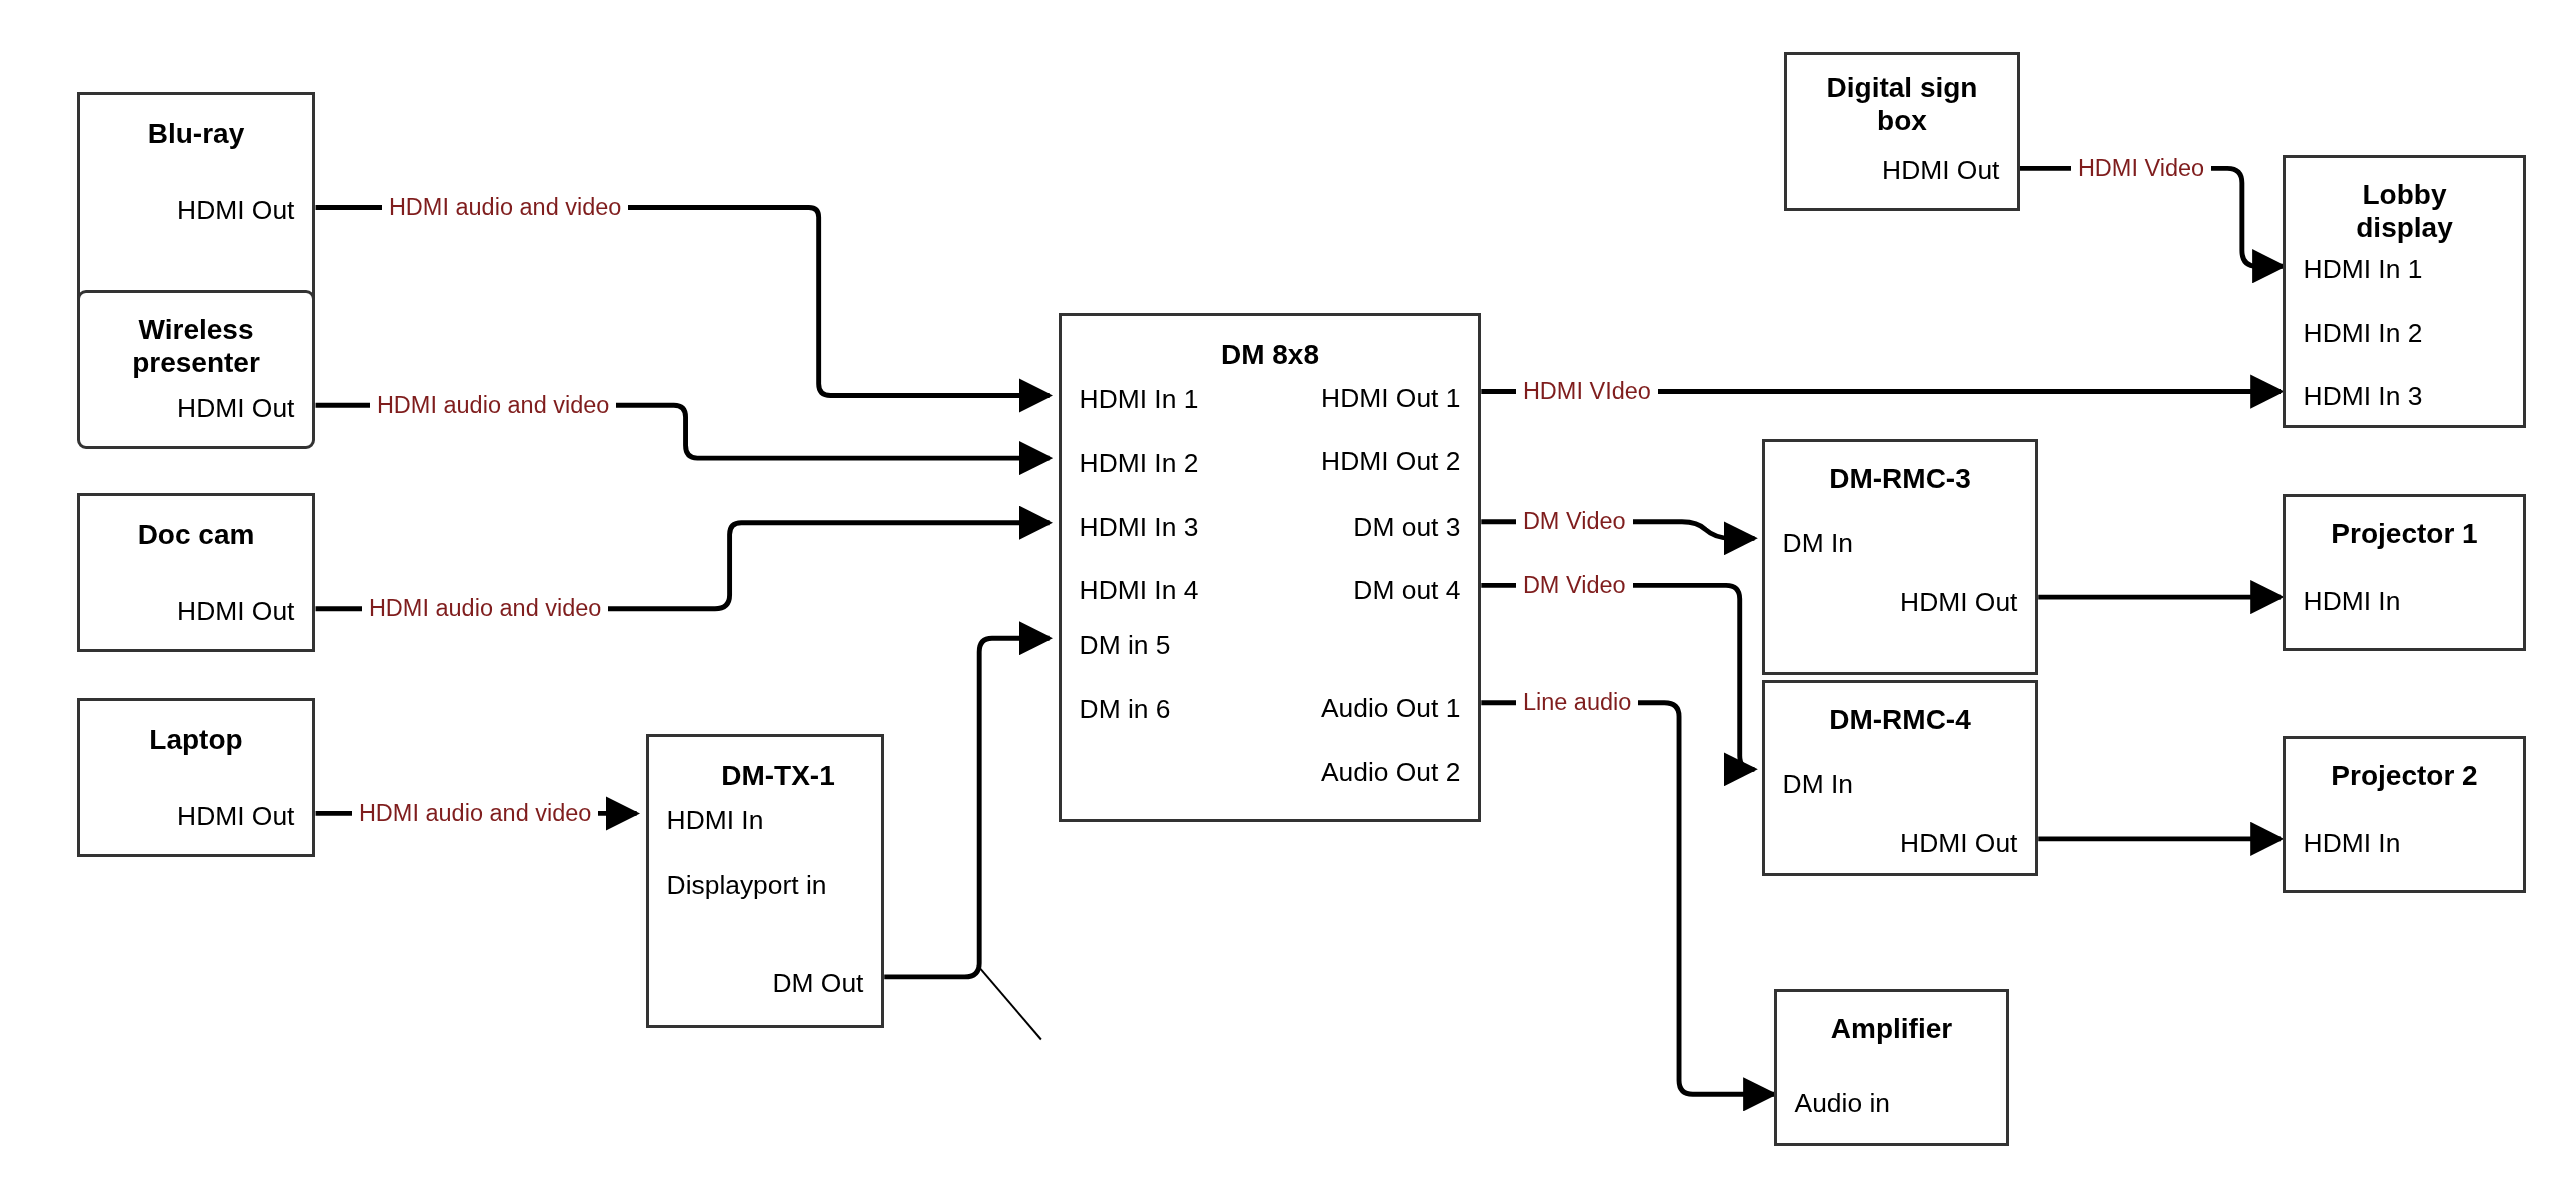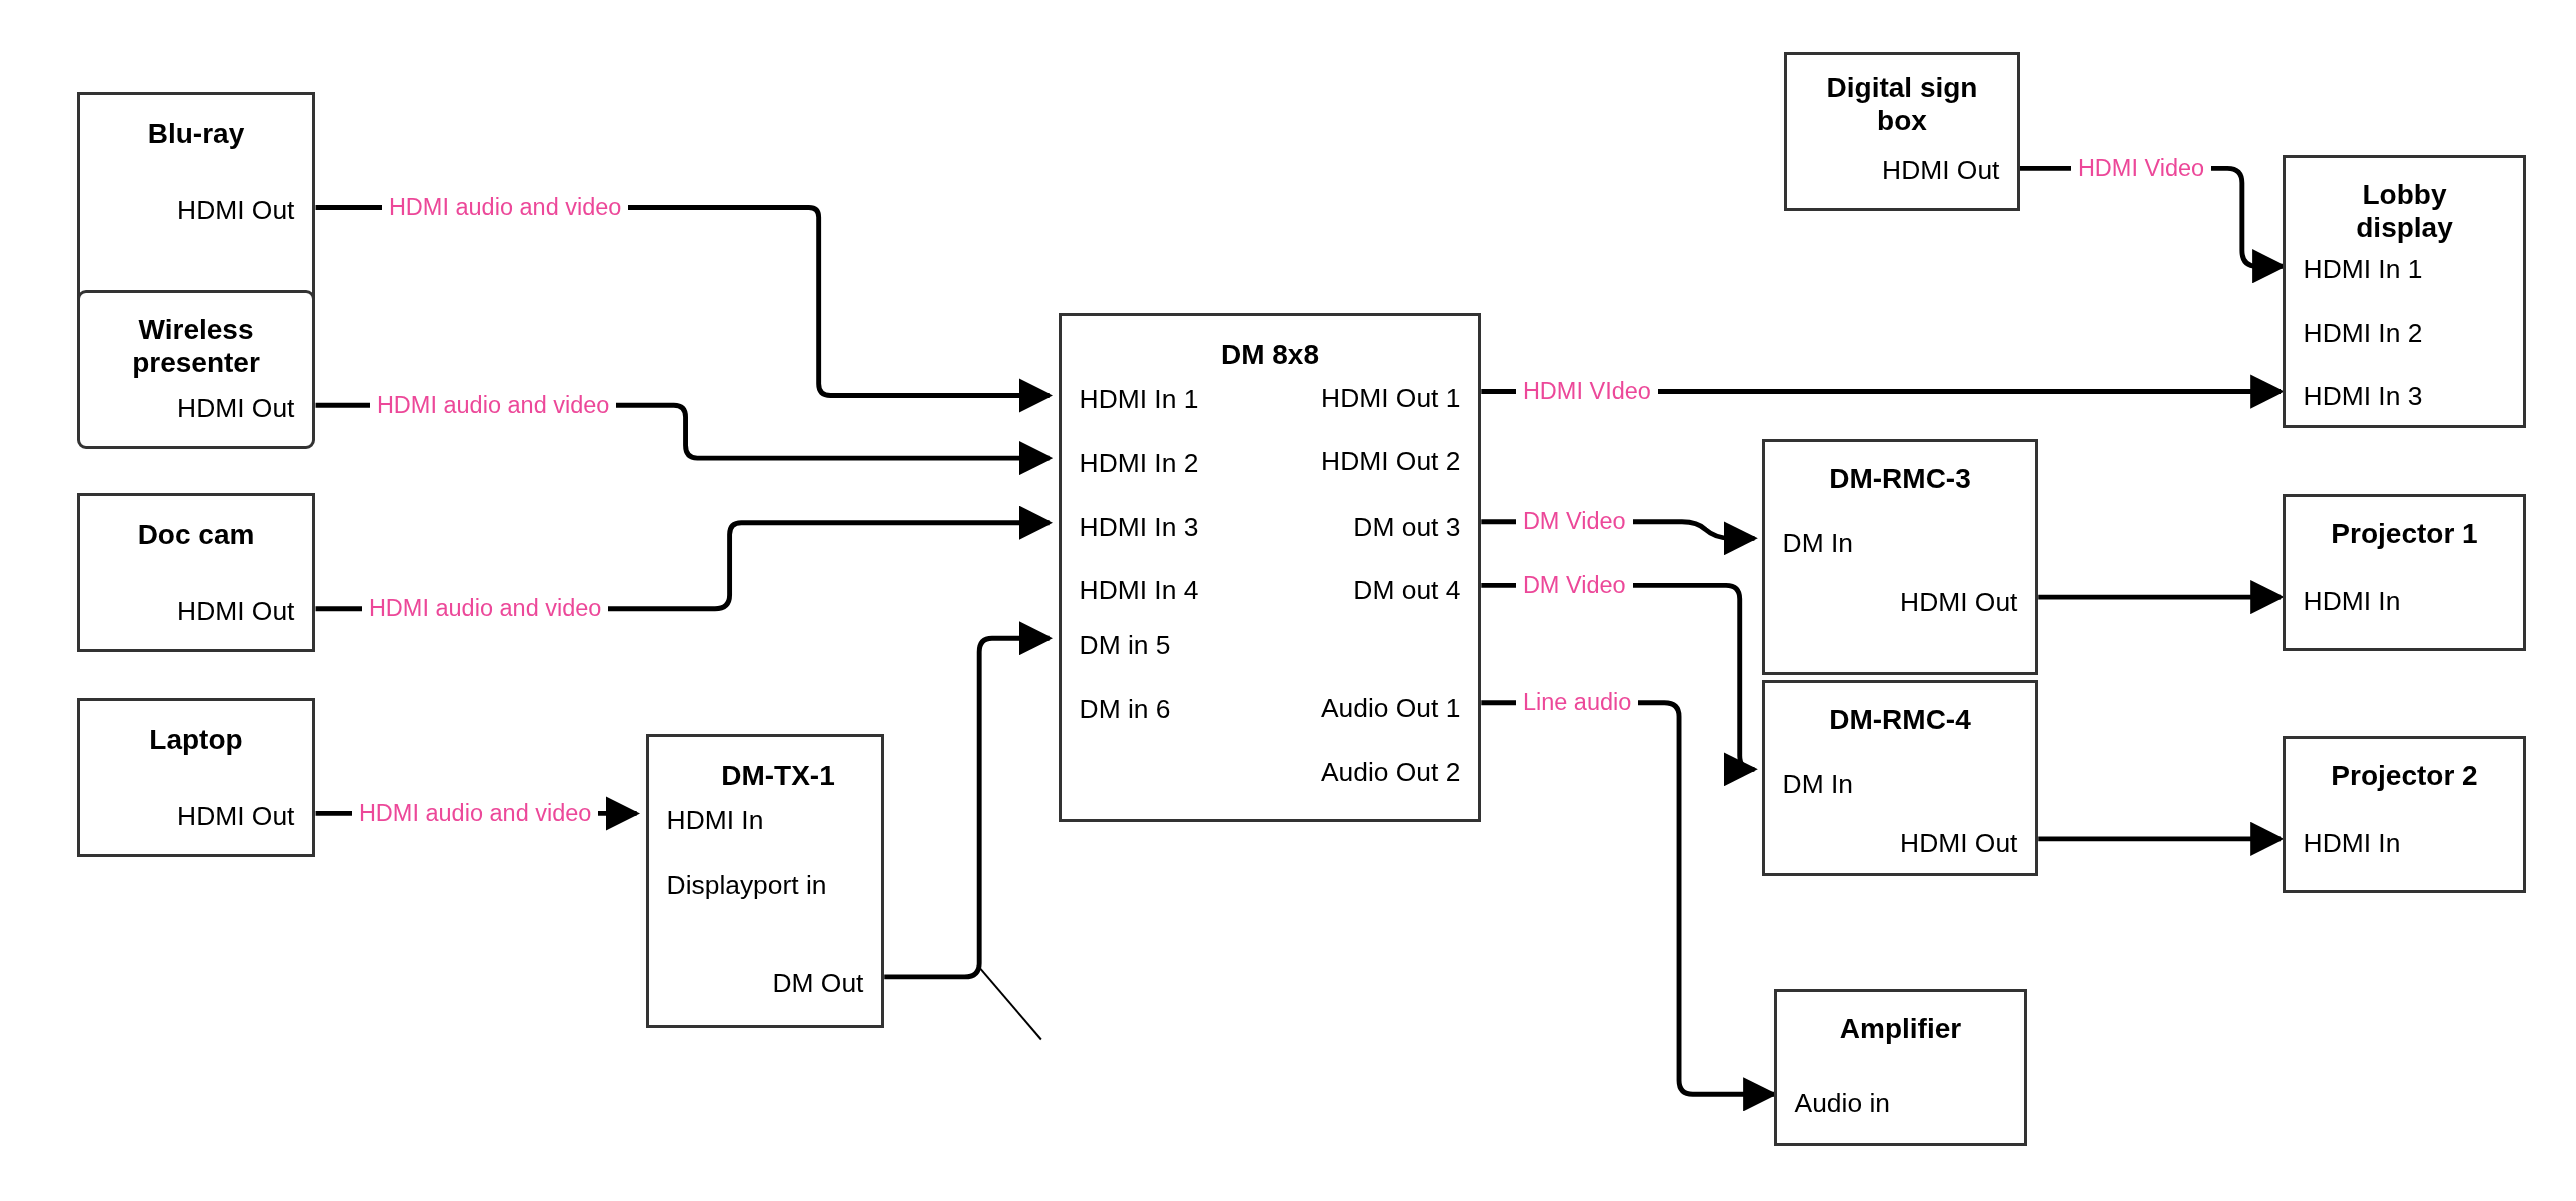--- a/index.html
+++ b/index.html
@@ -61,21 +61,21 @@
     line-height: 1.22;
     display: flex;
     align-items: center;
     justify-content: center;
     padding: 3.9px 5.9px;
     z-index: 3;
   }
   .wire-label {
     position: absolute;
     font-size: 23.5px;
-    color: #ec4899;
+    color: #7f1d1d;
     white-space: nowrap;
     background: #ffffff;
     padding: 0 6.9px;
     line-height: 1;
     z-index: 4;
   }
 </style>
 </head>
 <body>
 
@@ -216,20 +216,20 @@
   <div class="node" style="left:2283px; top:494px; width:243px; height:157px;">
     <div class="node-title" style="top:19.6px;">Projector 1</div>
     <div class="port left" style="top:91px;">HDMI In</div>
   </div>
 
   <div class="node" style="left:2283px; top:736px; width:243px; height:157px;">
     <div class="node-title" style="top:19.6px;">Projector 2</div>
     <div class="port left" style="top:91px;">HDMI In</div>
   </div>
 
-  <div class="node" style="left:1774px; top:989px; width:253px; height:157px;">
+  <div class="node" style="left:1774px; top:989px; width:235px; height:157px;">
     <div class="node-title" style="top:19.6px;">Amplifier</div>
     <div class="port left" style="top:98px;">Audio in</div>
   </div>
 
 
 </div>
 
 
 </body></html>

